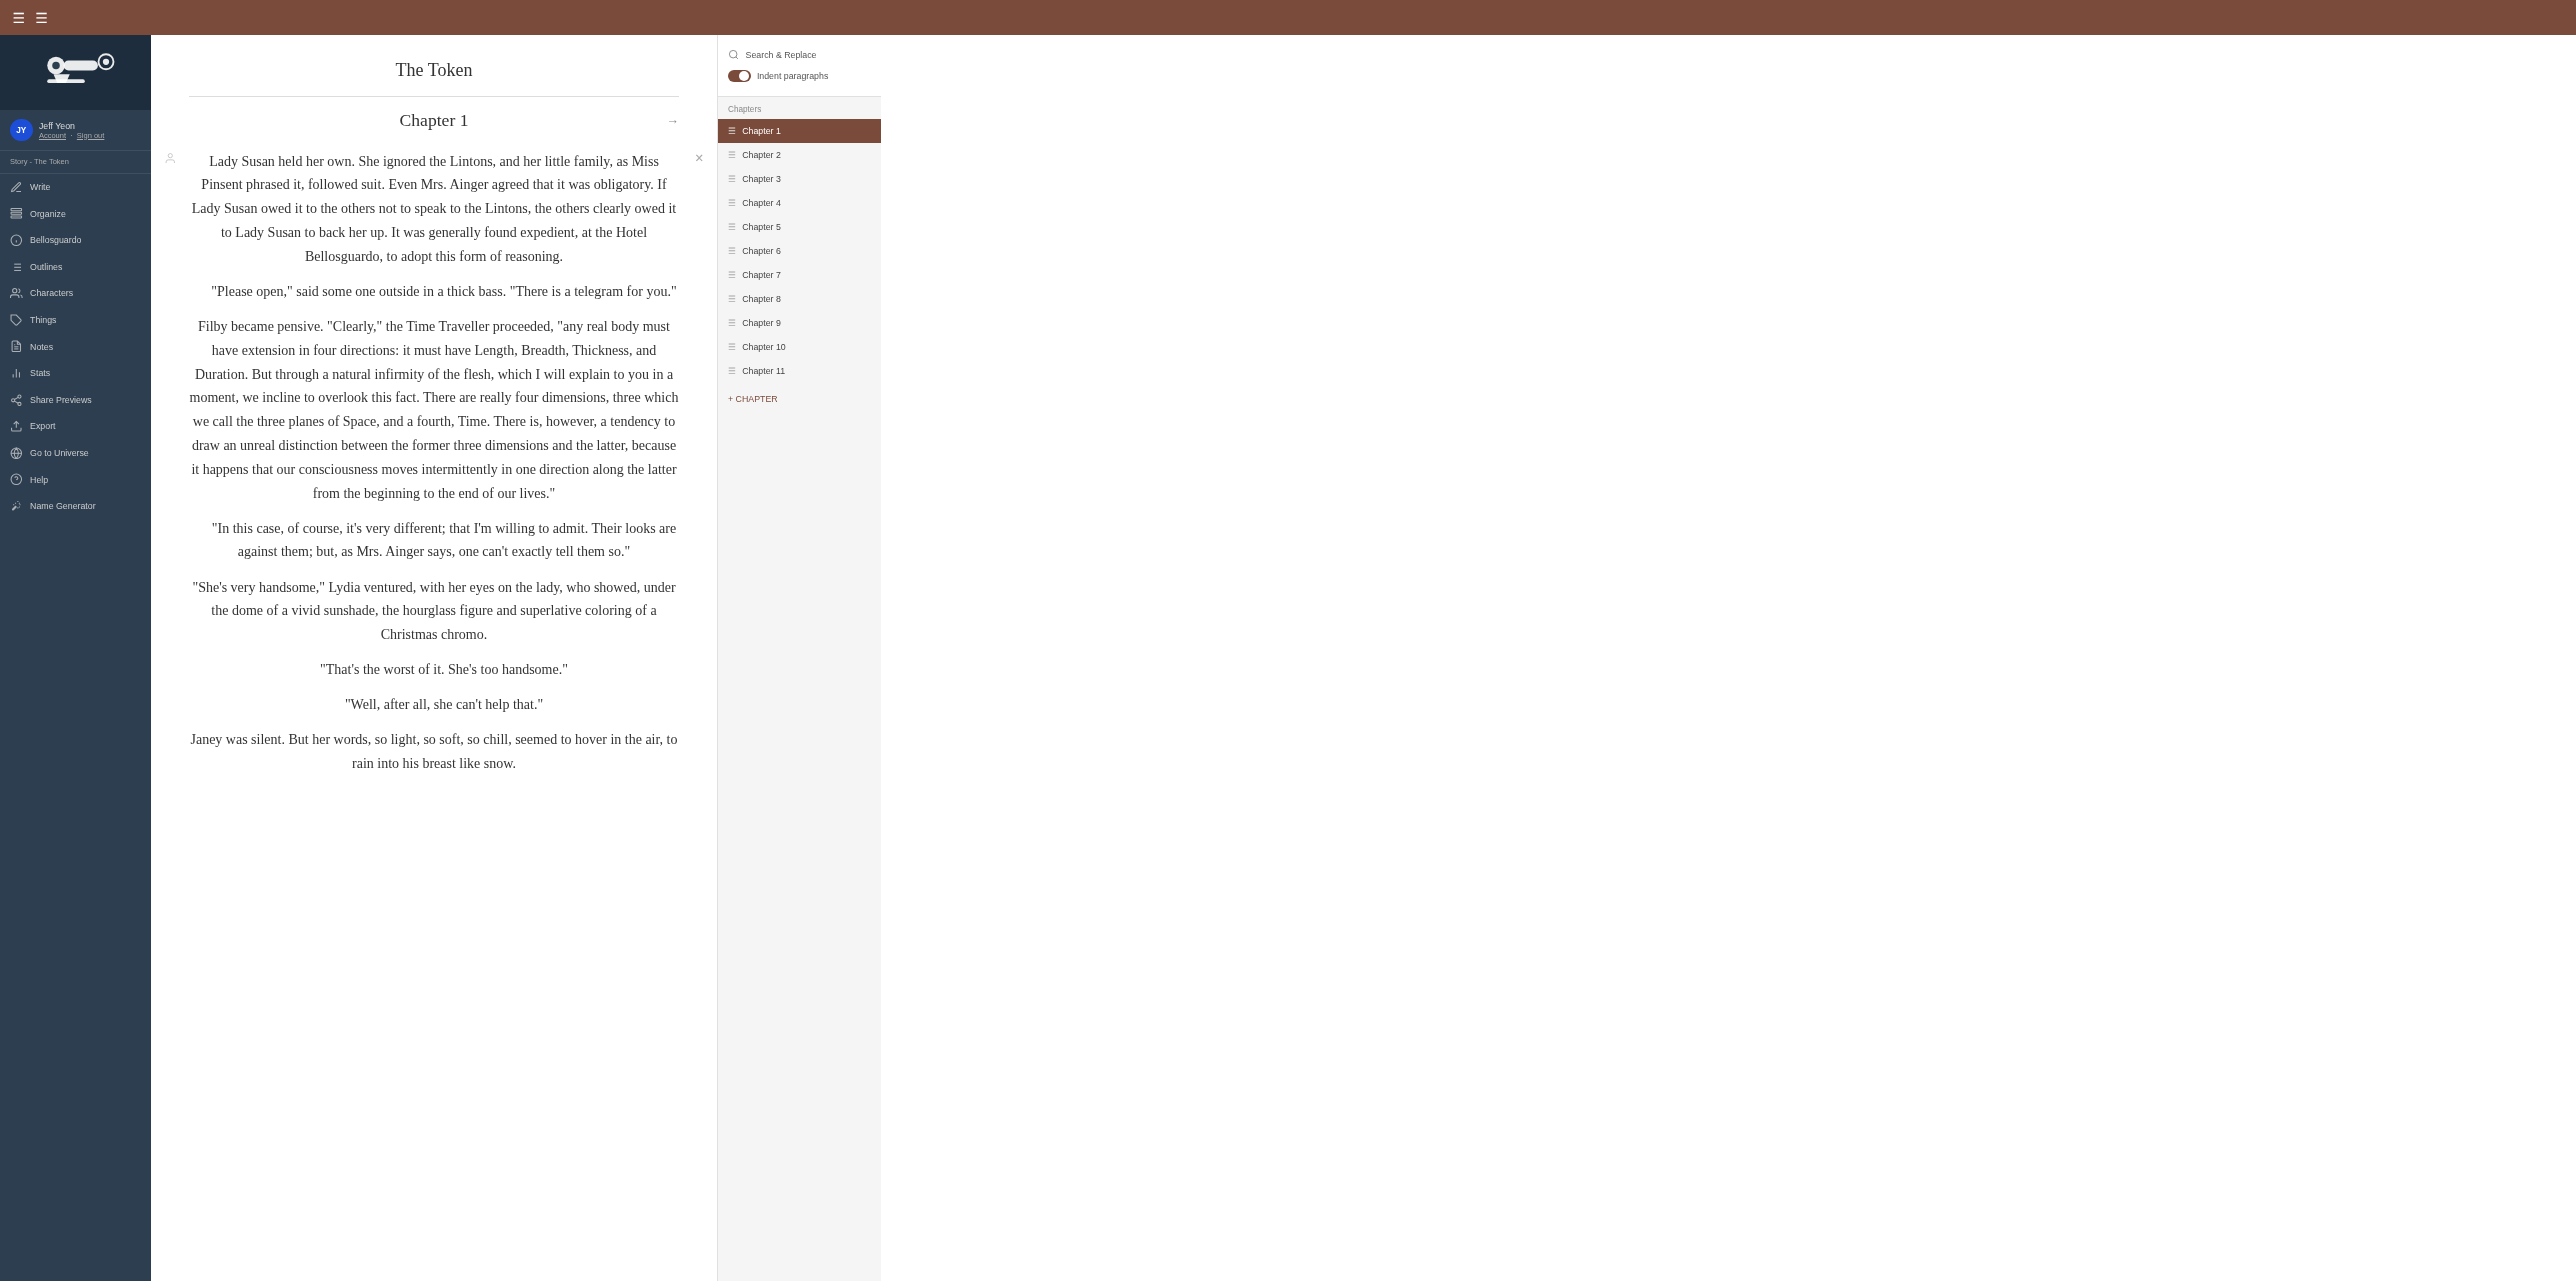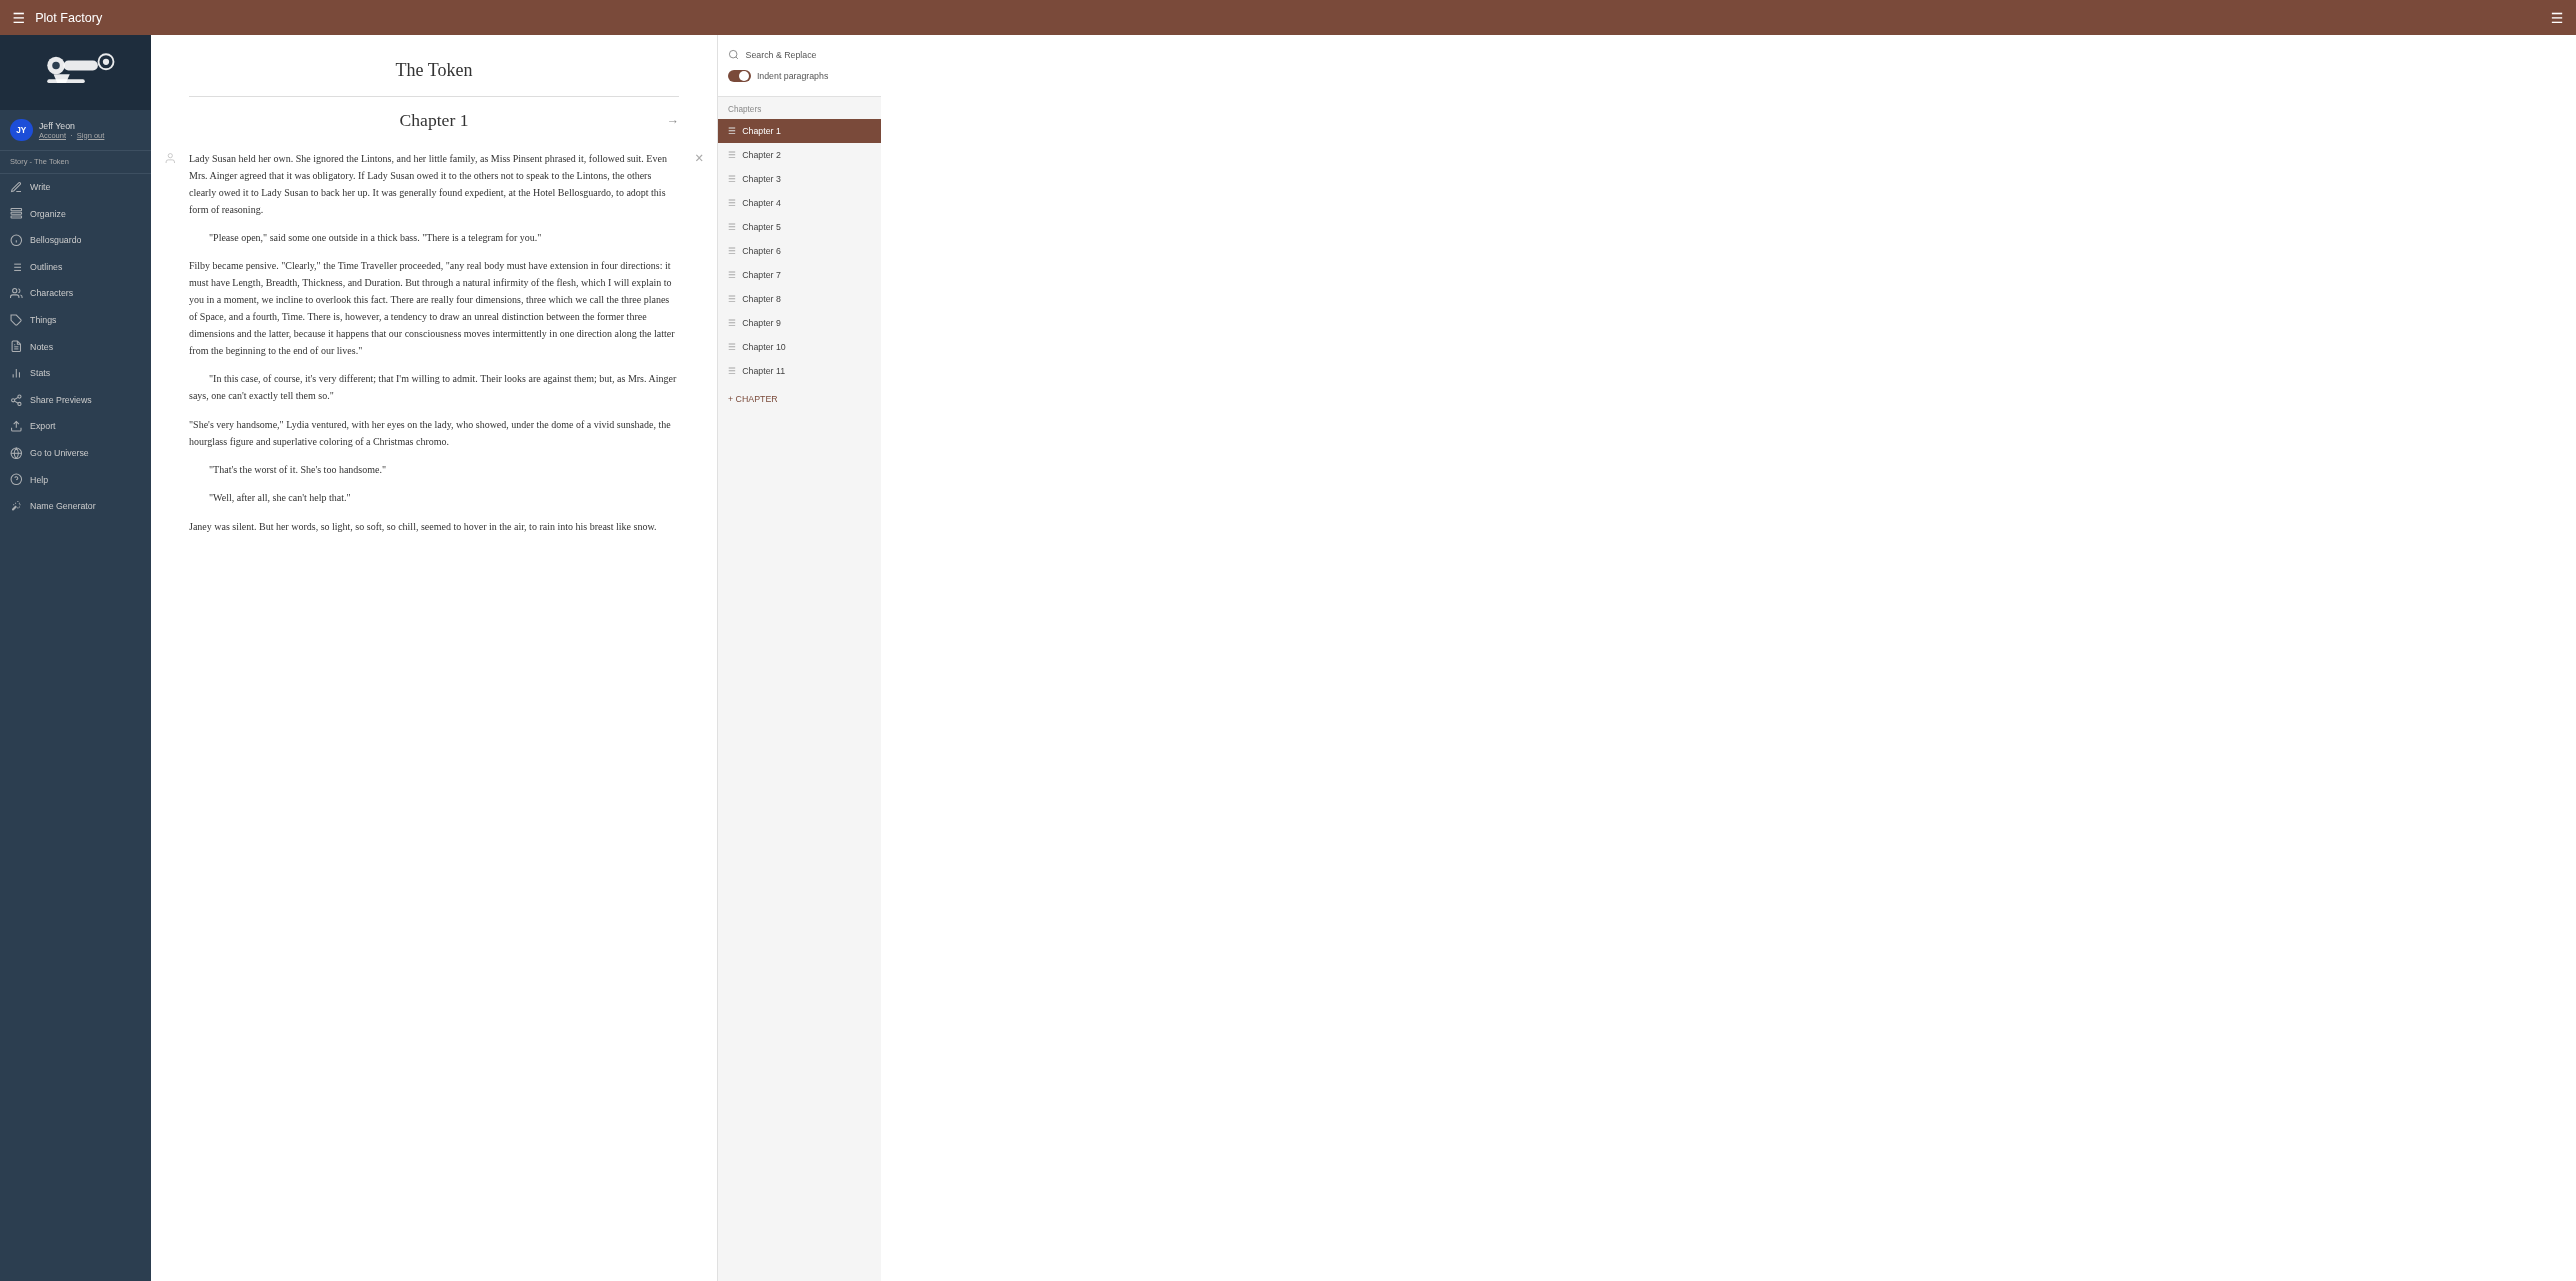--- a/index.html
+++ b/index.html
@@ -151,24 +151,25 @@
     .close-btn {
       position: absolute;
       right: -25px;
       top: 2.5px;
       color: #aaa;
       cursor: pointer;
       font-size: 11.3px;
     }
     .paragraph {
       font-family: Georgia, serif;
-      font-size: 10px;
+      font-size: 14px;
       line-height: 1.7;
       color: #333;
       margin-bottom: 11.3px;
+      text-align: center;
     }
     .paragraph.indented { text-indent: 20px; }
 
     
     .right-panel {
       width: 164px;
       background: #f5f5f5;
       border-left: 0.6px solid #e0e0e0;
       display: flex;
       flex-direction: column;
@@ -244,21 +245,20 @@
       font-size: 8.8px;
       font-weight: 500;
       margin-top: 2.5px;
     }
   </style>
 </head>
 <body>
 
 <div class="topbar">
   <span class="topbar-menu-icon">☰</span>
-  <span class="topbar-title">Plot Factory</span>
   <span class="topbar-right-menu">☰</span>
 </div>
 
 <div class="main-layout">
 
   <div class="sidebar">
     <div class="sidebar-logo">
 
       <svg viewBox="0 0 140 80">
 

